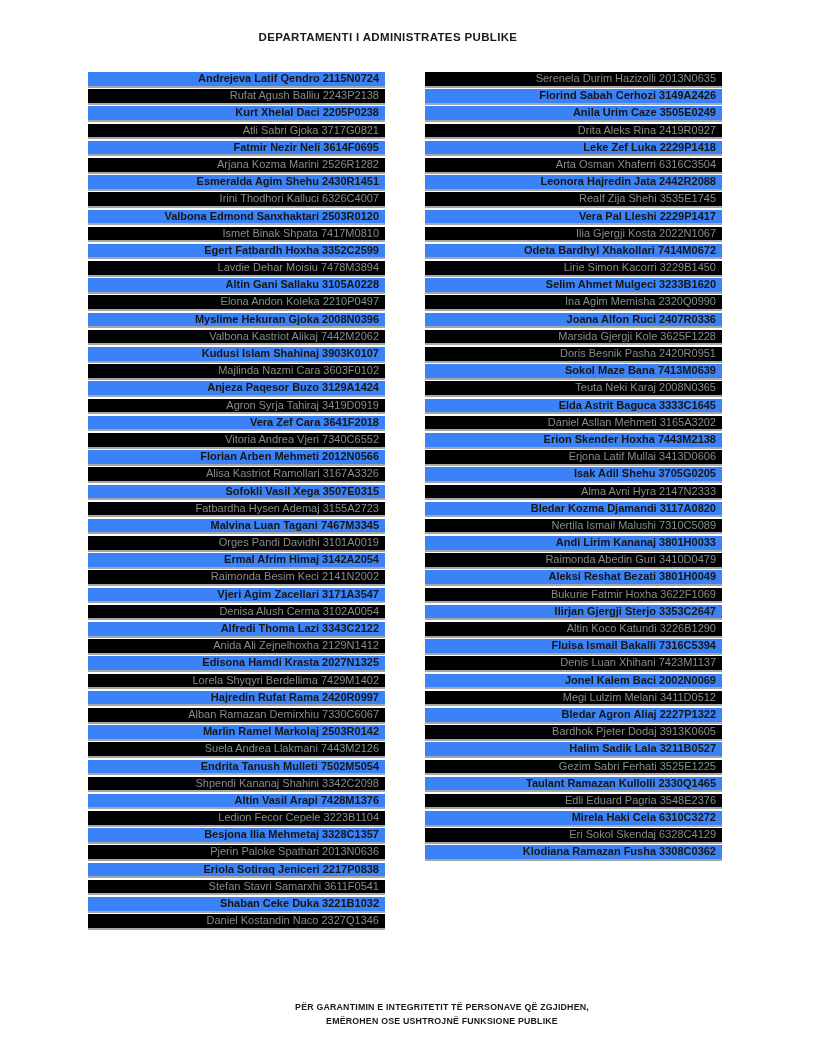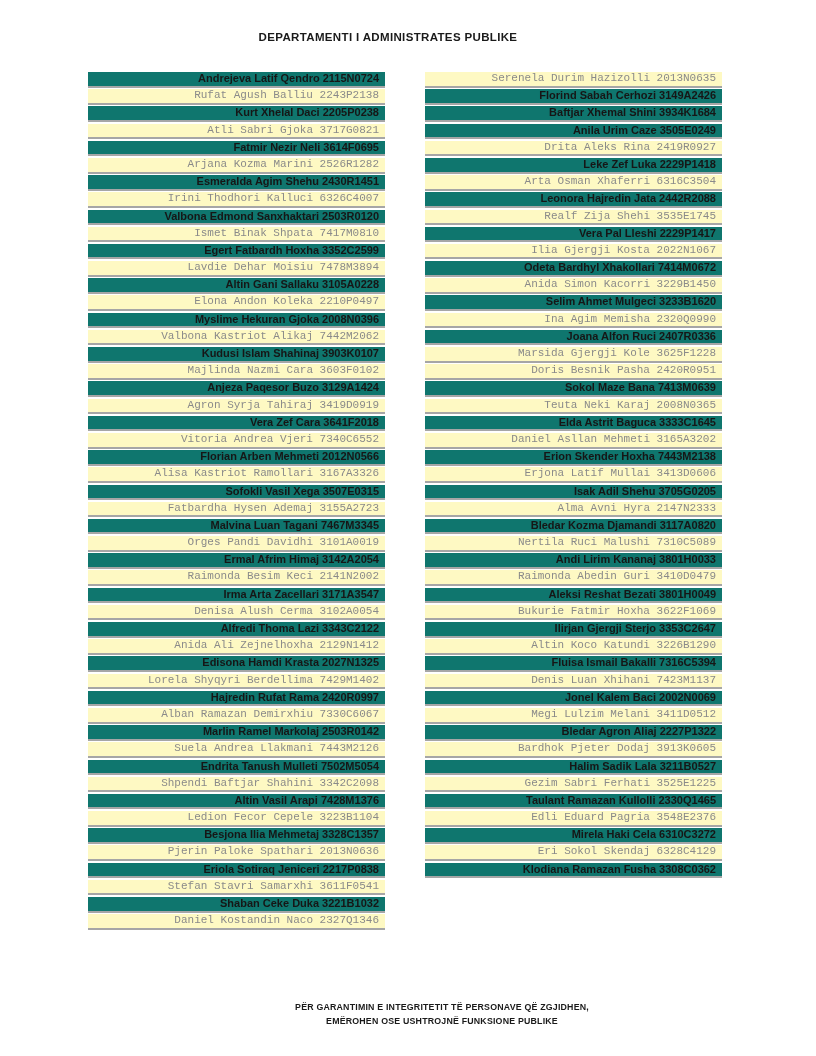--- a/index.html
+++ b/index.html
@@ -19,22 +19,22 @@
     position:absolute;top:72px;left:88px;width:634px;
     display:flex;gap:40px;
   }
   .col{width:297px;}
   .row{
     height:13.6px;line-height:13.9px;margin-bottom:1.6px;
     border-bottom:2px solid #a6a6a6;
     text-align:right;padding-right:6px;box-sizing:content-box;
     font-size:11px;white-space:nowrap;overflow:hidden;
   }
-  .row.emph{background:#0f766e;color:#161616;font-weight:700;}
-  .row.plain{background:#fef9c3;color:#8a8a8a;font-weight:400;font-family:Liberation Mono, monospace;}
+  .row.emph{background:#3b82f6;color:#161616;font-weight:700;}
+  .row.plain{background:#000000;color:#8a8a8a;font-weight:400;}
   .footer-wrap{
     position:absolute;top:1001px;left:12px;width:816px;
     padding-left:44px;box-sizing:border-box;text-align:center;
     font-size:8.8px;font-weight:700;color:#1a1a1a;line-height:13.5px;letter-spacing:.2px;
   }
 </style>
 </head>
 <body>
 
 <div class="title-wrap">
@@ -66,70 +66,69 @@
       <div class="row emph">Vera Zef Cara 3641F2018</div>
       <div class="row plain">Vitoria Andrea Vjeri 7340C6552</div>
       <div class="row emph">Florian Arben Mehmeti 2012N0566</div>
       <div class="row plain">Alisa Kastriot Ramollari 3167A3326</div>
       <div class="row emph">Sofokli Vasil Xega 3507E0315</div>
       <div class="row plain">Fatbardha Hysen Ademaj 3155A2723</div>
       <div class="row emph">Malvina Luan Tagani 7467M3345</div>
       <div class="row plain">Orges Pandi Davidhi 3101A0019</div>
       <div class="row emph">Ermal Afrim Himaj 3142A2054</div>
       <div class="row plain">Raimonda Besim Keci 2141N2002</div>
-      <div class="row emph">Irma Arta Zacellari 3171A3547</div>
+      <div class="row emph">Vjeri Agim Zacellari 3171A3547</div>
       <div class="row plain">Denisa Alush Cerma 3102A0054</div>
       <div class="row emph">Alfredi Thoma Lazi 3343C2122</div>
       <div class="row plain">Anida Ali Zejnelhoxha 2129N1412</div>
       <div class="row emph">Edisona Hamdi Krasta 2027N1325</div>
       <div class="row plain">Lorela Shyqyri Berdellima 7429M1402</div>
       <div class="row emph">Hajredin Rufat Rama 2420R0997</div>
       <div class="row plain">Alban Ramazan Demirxhiu 7330C6067</div>
       <div class="row emph">Marlin Ramel Markolaj 2503R0142</div>
       <div class="row plain">Suela Andrea Llakmani 7443M2126</div>
       <div class="row emph">Endrita Tanush Mulleti 7502M5054</div>
-      <div class="row plain">Shpendi Baftjar Shahini 3342C2098</div>
+      <div class="row plain">Shpendi Kananaj Shahini 3342C2098</div>
       <div class="row emph">Altin Vasil Arapi 7428M1376</div>
       <div class="row plain">Ledion Fecor Cepele 3223B1104</div>
       <div class="row emph">Besjona Ilia Mehmetaj 3328C1357</div>
       <div class="row plain">Pjerin Paloke Spathari 2013N0636</div>
       <div class="row emph">Eriola Sotiraq Jeniceri 2217P0838</div>
       <div class="row plain">Stefan Stavri Samarxhi 3611F0541</div>
       <div class="row emph">Shaban Ceke Duka 3221B1032</div>
       <div class="row plain">Daniel Kostandin Naco 2327Q1346</div>
     </div>
   <div class="col" id="col-right">
       <div class="row plain">Serenela Durim Hazizolli 2013N0635</div>
       <div class="row emph">Florind Sabah Cerhozi 3149A2426</div>
-      <div class="row emph">Baftjar Xhemal Shini 3934K1684</div>
       <div class="row emph">Anila Urim Caze 3505E0249</div>
       <div class="row plain">Drita Aleks Rina 2419R0927</div>
       <div class="row emph">Leke Zef Luka 2229P1418</div>
       <div class="row plain">Arta Osman Xhaferri 6316C3504</div>
       <div class="row emph">Leonora Hajredin Jata 2442R2088</div>
       <div class="row plain">Realf Zija Shehi 3535E1745</div>
       <div class="row emph">Vera Pal Lleshi 2229P1417</div>
       <div class="row plain">Ilia Gjergji Kosta 2022N1067</div>
       <div class="row emph">Odeta Bardhyl Xhakollari 7414M0672</div>
-      <div class="row plain">Anida Simon Kacorri 3229B1450</div>
+      <div class="row plain">Lirie Simon Kacorri 3229B1450</div>
       <div class="row emph">Selim Ahmet Mulgeci 3233B1620</div>
       <div class="row plain">Ina Agim Memisha 2320Q0990</div>
       <div class="row emph">Joana Alfon Ruci 2407R0336</div>
       <div class="row plain">Marsida Gjergji Kole 3625F1228</div>
       <div class="row plain">Doris Besnik Pasha 2420R0951</div>
       <div class="row emph">Sokol Maze Bana 7413M0639</div>
       <div class="row plain">Teuta Neki Karaj 2008N0365</div>
       <div class="row emph">Elda Astrit Baguca 3333C1645</div>
       <div class="row plain">Daniel Asllan Mehmeti 3165A3202</div>
       <div class="row emph">Erion Skender Hoxha 7443M2138</div>
       <div class="row plain">Erjona Latif Mullai 3413D0606</div>
       <div class="row emph">Isak Adil Shehu 3705G0205</div>
       <div class="row plain">Alma Avni Hyra 2147N2333</div>
       <div class="row emph">Bledar Kozma Djamandi 3117A0820</div>
-      <div class="row plain">Nertila Ruci Malushi 7310C5089</div>
+      <div class="row plain">Nertila Ismail Malushi 7310C5089</div>
       <div class="row emph">Andi Lirim Kananaj 3801H0033</div>
       <div class="row plain">Raimonda Abedin Guri 3410D0479</div>
       <div class="row emph">Aleksi Reshat Bezati 3801H0049</div>
       <div class="row plain">Bukurie Fatmir Hoxha 3622F1069</div>
       <div class="row emph">Ilirjan Gjergji Sterjo 3353C2647</div>
       <div class="row plain">Altin Koco Katundi 3226B1290</div>
       <div class="row emph">Fluisa Ismail Bakalli 7316C5394</div>
       <div class="row plain">Denis Luan Xhihani 7423M1137</div>
       <div class="row emph">Jonel Kalem Baci 2002N0069</div>
       <div class="row plain">Megi Lulzim Melani 3411D0512</div>

